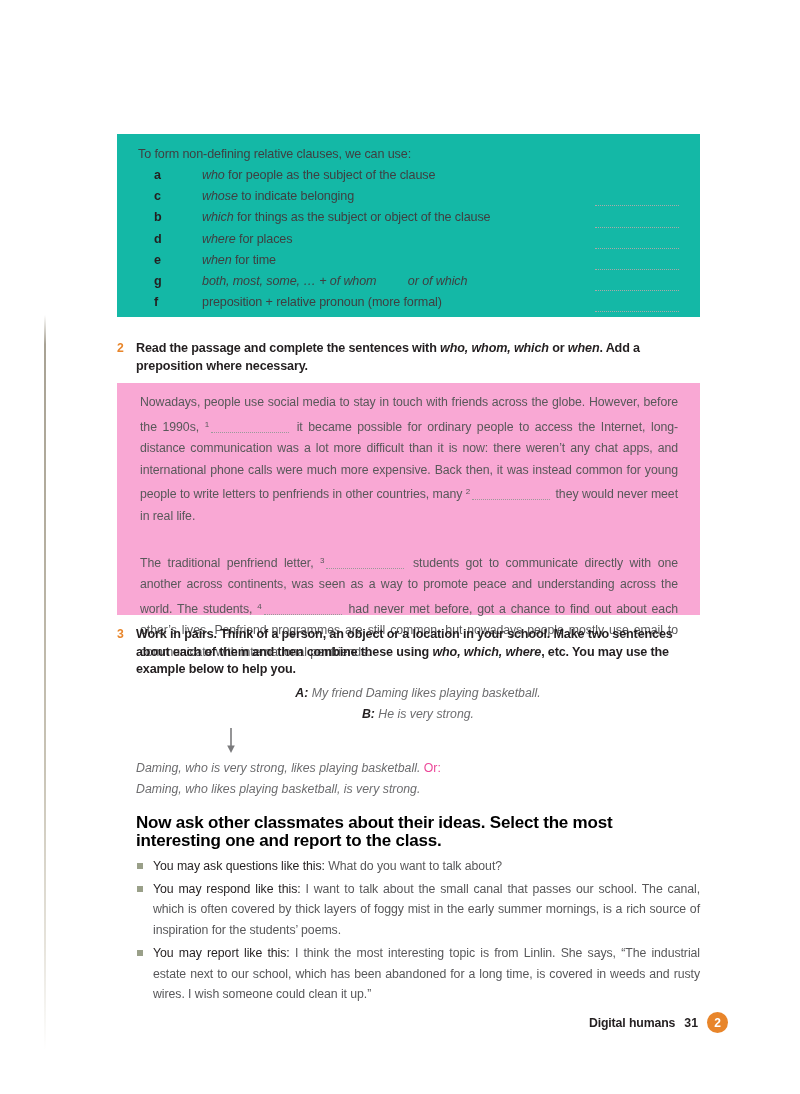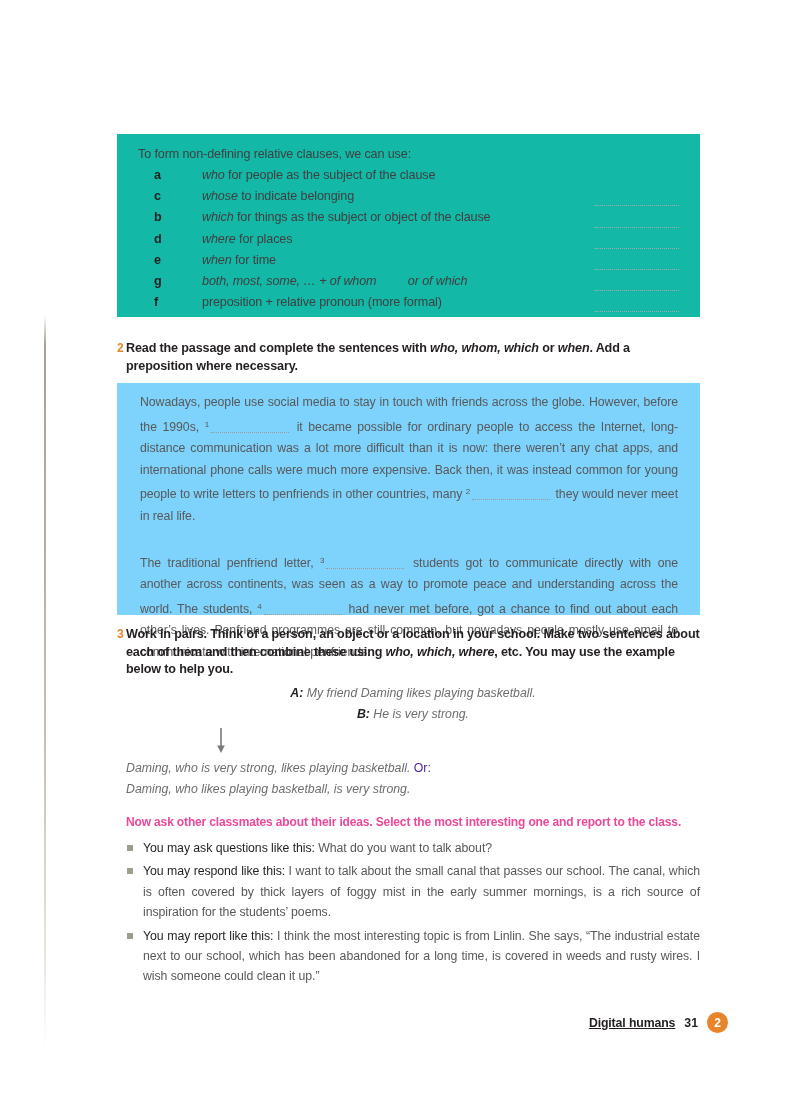--- a/index.html
+++ b/index.html
@@ -105,41 +105,41 @@
     left: 0;
     top: 0;
     width: 16px;
     text-align: left;
     color: #e8852a;
     font-size: 12.2px;
     font-weight: bold;
     line-height: 17.6px;
   }
   .ex-body {
-    margin-left: 9px;
+    margin-left: 19px;
   }
   .ex-head {
     font-size: 12.6px;
     font-weight: bold;
     line-height: 17.6px;
     color: #231f20;
     letter-spacing: -0.012em;
   }
   .ex-head i {
     font-style: italic;
   }
 
   
   .passage-box {
     position: absolute;
     left: 117px;
     top: 383px;
     width: 583px;
     height: 232px;
-    background: #7dd3fc;
+    background: #f9a8d4;
   }
   .passage-inner {
     position: absolute;
     left: 23px;
     right: 22px;
     top: 9px;
   }
   .passage-p {
     font-size: 12.3px;
     line-height: 21.6px;
@@ -189,28 +189,28 @@
     top: 2px;
   }
   .combined {
     font-size: 12.3px;
     line-height: 21.4px;
     color: #6d6d6f;
     font-style: italic;
   }
   .combined .roman {
     font-style: normal;
-    color: #4c1d95;
+    color: #ec4899;
   }
 
   .subhead {
-    font-size: 12px;
+    font-size: 17px;
     font-weight: bold;
     line-height: 17.6px;
-    color: #ec4899;
+    color: #000000;
     letter-spacing: -0.012em;
     margin-top: 14px;
   }
 
   .bullets {
     margin-top: 6px;
   }
   .bullet-row {
     position: relative;
     padding-left: 17px;
@@ -241,21 +241,20 @@
     top: 1012px;
     display: flex;
     align-items: center;
     gap: 9px;
   }
   .footer-title {
     font-size: 12.3px;
     font-weight: bold;
     color: #231f20;
     letter-spacing: -0.01em;
-    text-decoration: underline;
   }
   .footer-page {
     font-size: 12.3px;
     font-weight: bold;
     color: #231f20;
   }
   .footer-badge {
     width: 21px;
     height: 21px;
     border-radius: 50%;

